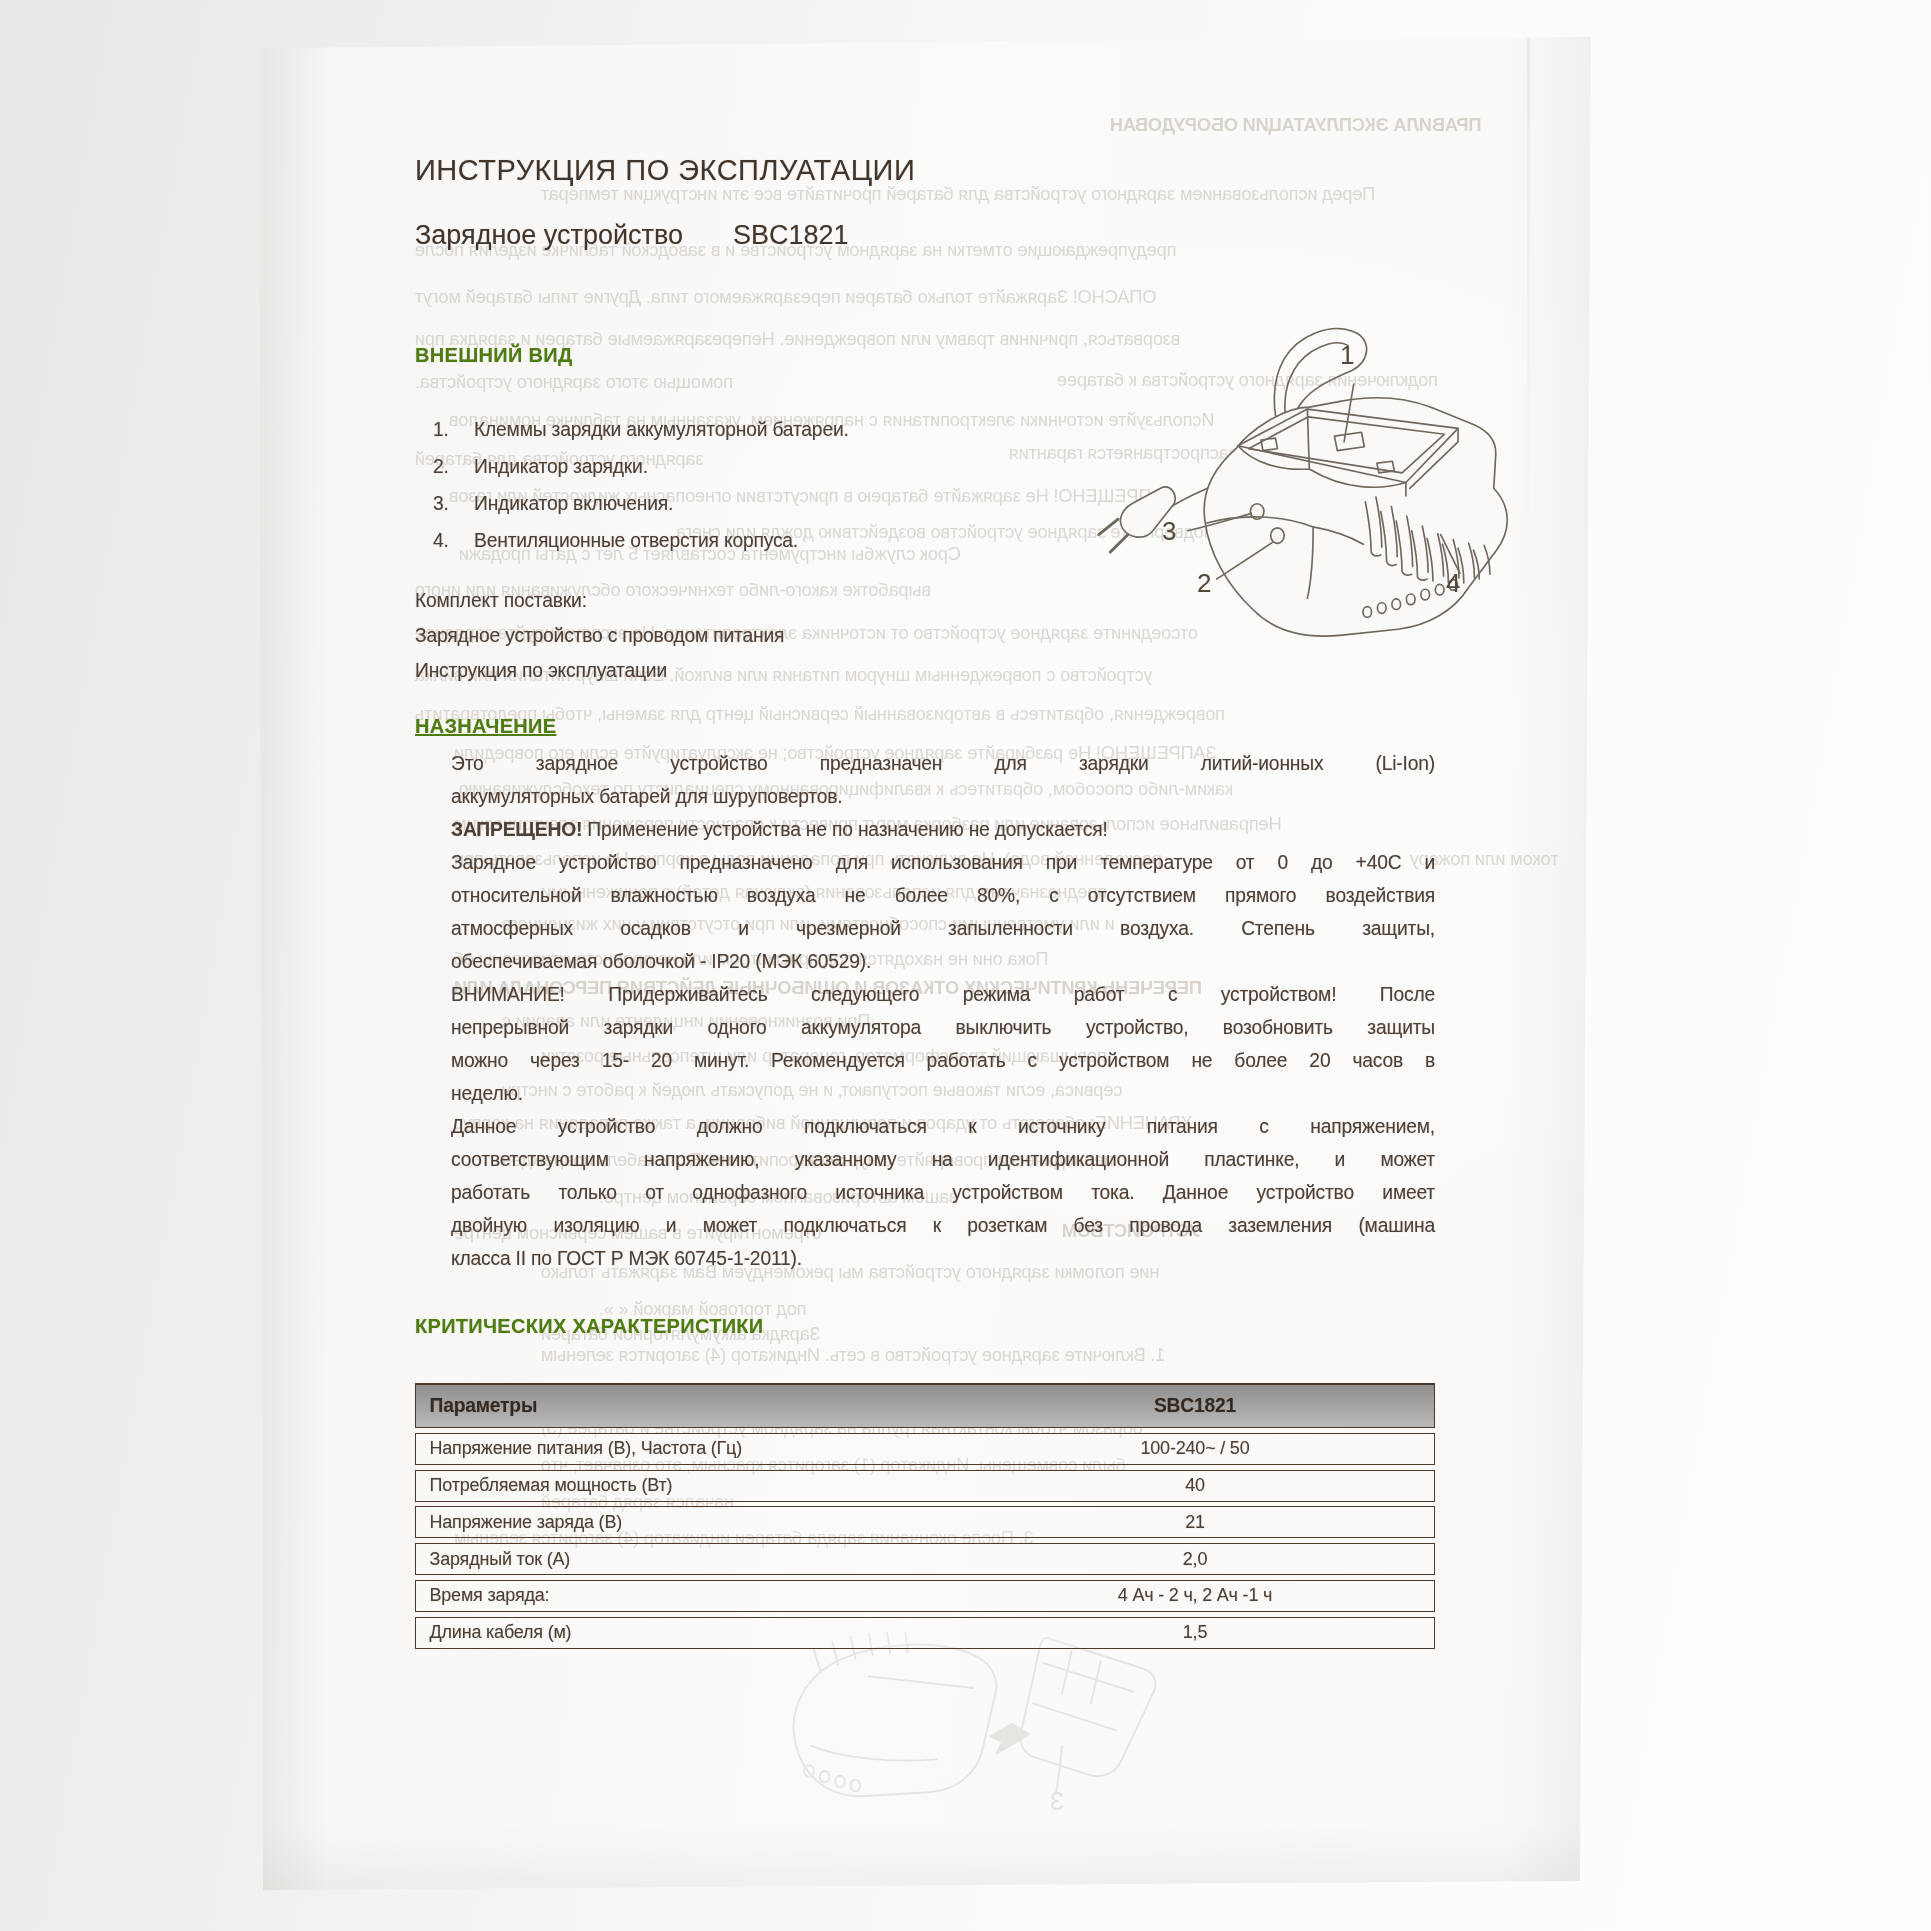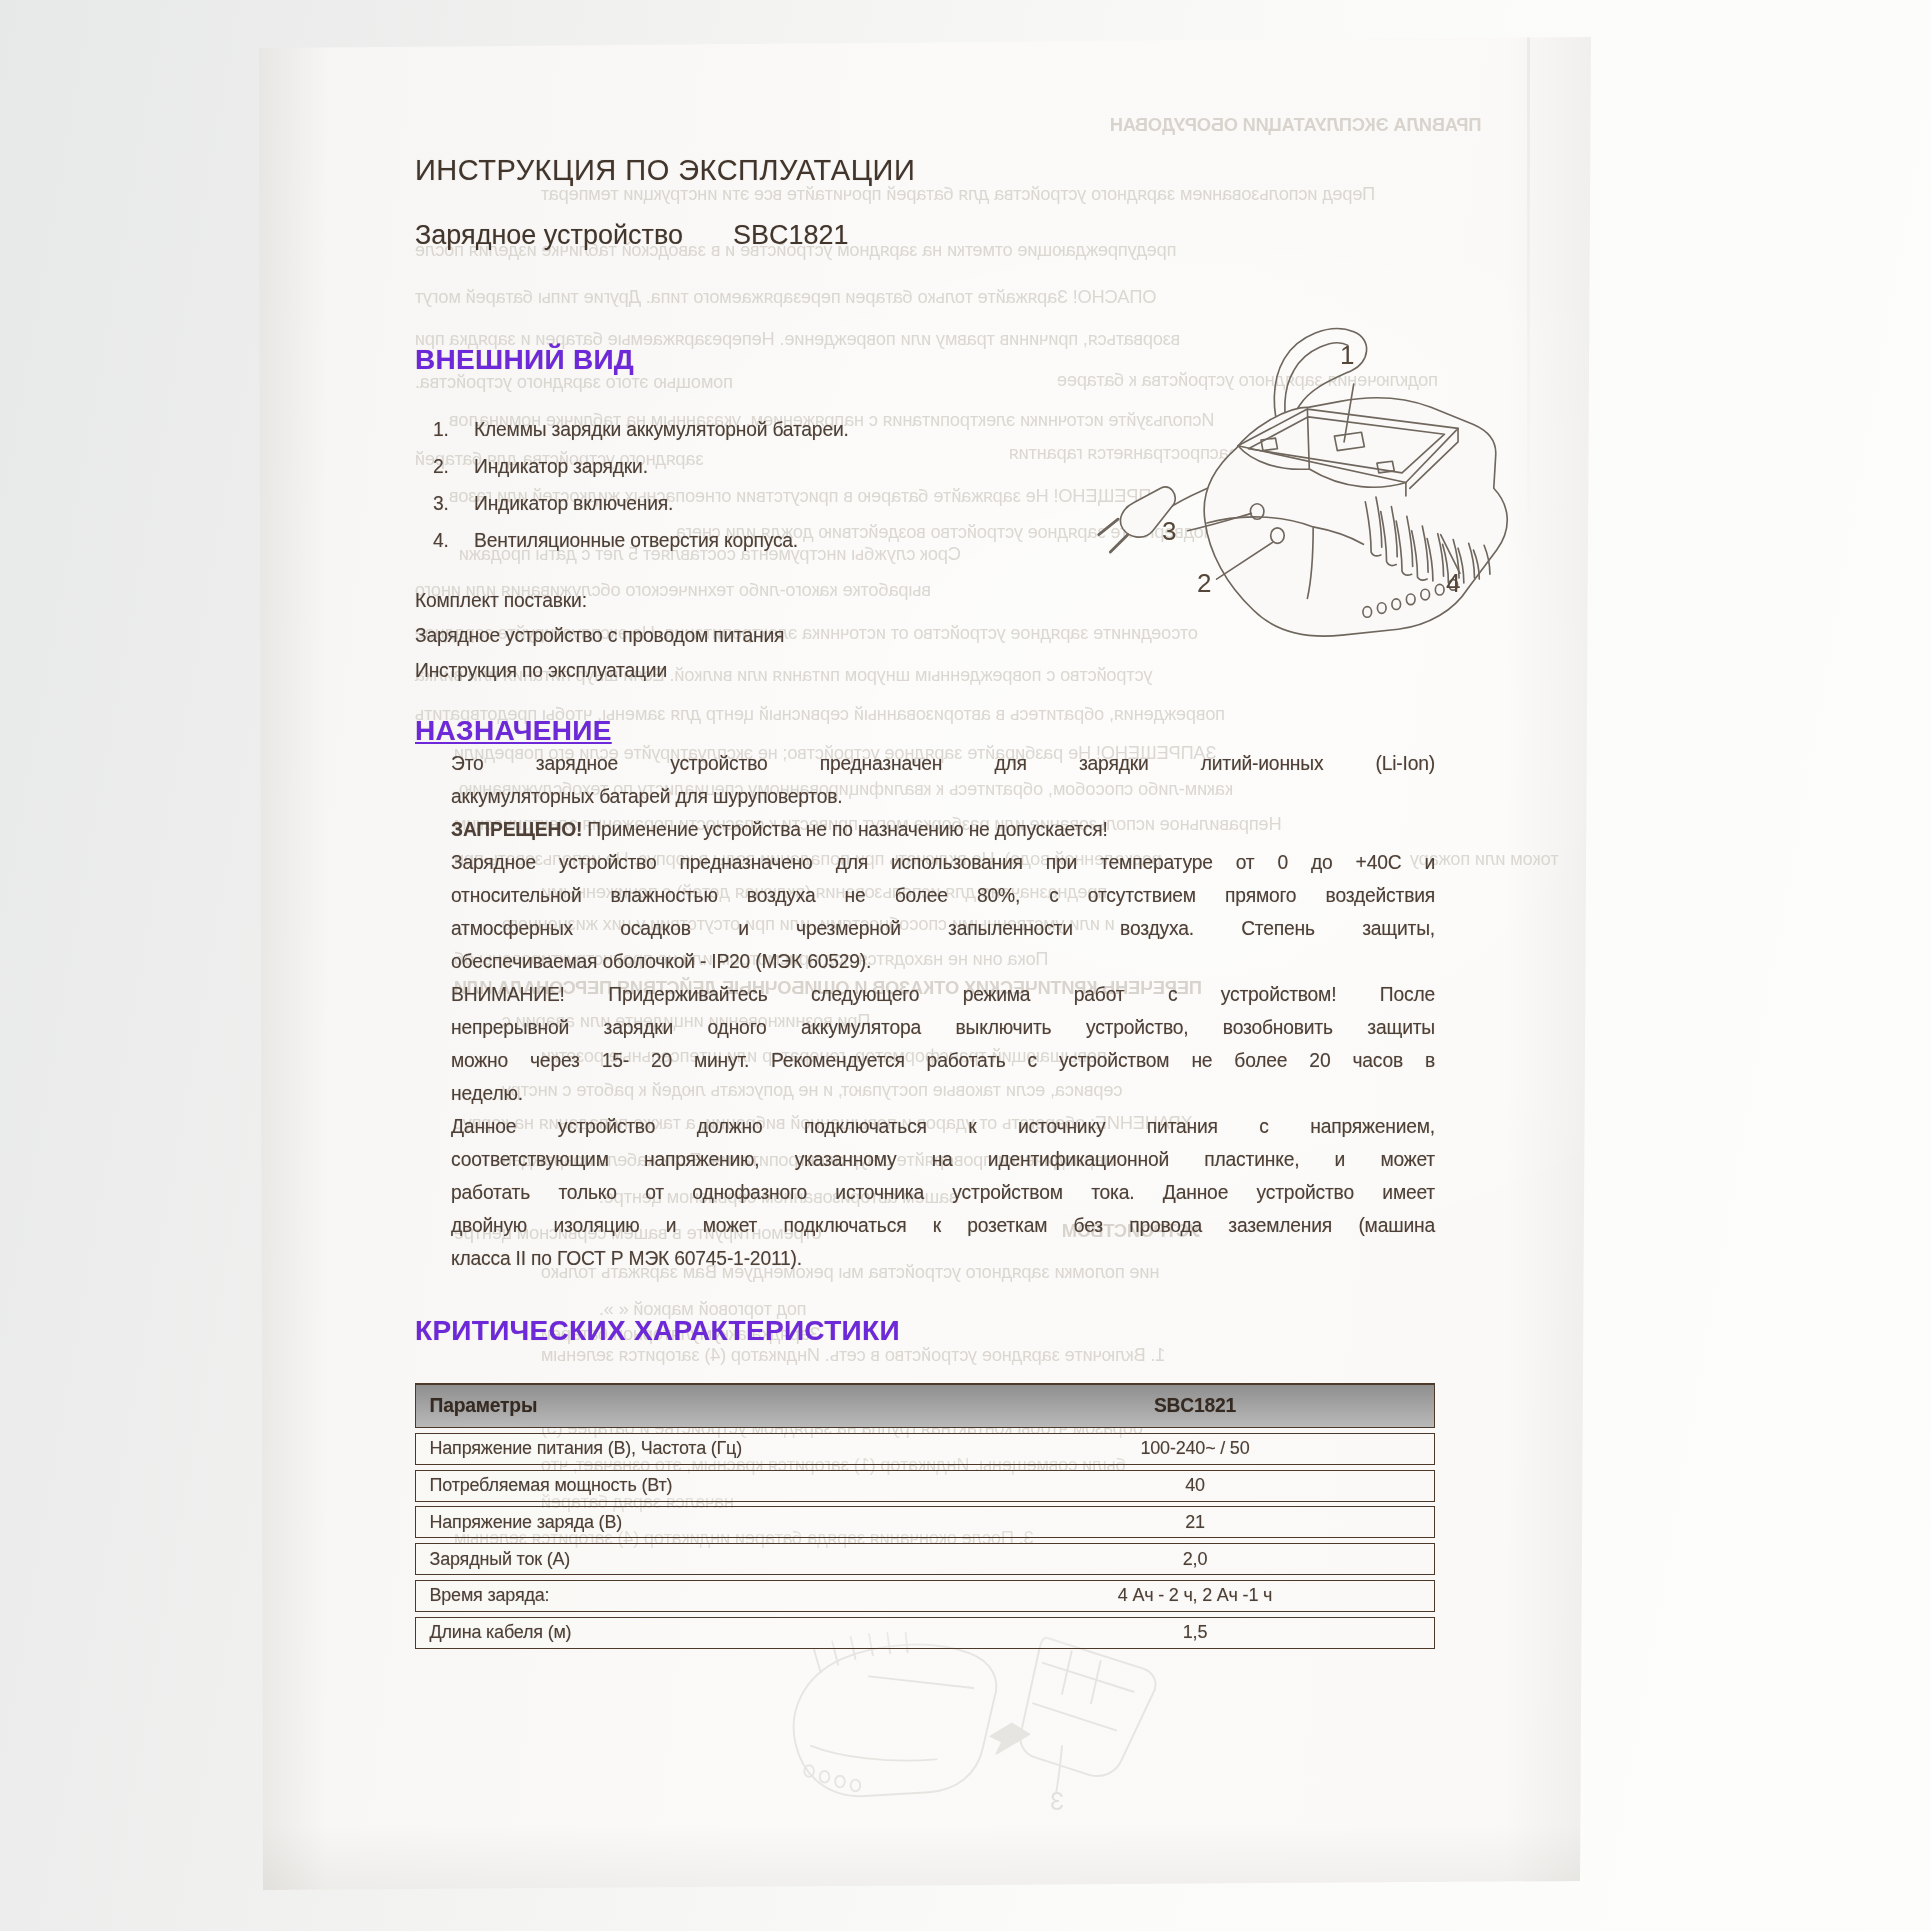--- a/index.html
+++ b/index.html
@@ -27,21 +27,21 @@
     background:linear-gradient(180deg,rgba(0,0,0,.05),rgba(0,0,0,0));}
   .shade-bottom{position:absolute;left:259px;top:1825px;width:1332px;height:68px;
     background:linear-gradient(180deg,rgba(60,50,40,0),rgba(60,50,40,.06));}
 
   
   #content{position:absolute;inset:0;color:#4e4037;}
   #content .abs{position:absolute;}
   .soft{text-shadow:0 0 1px rgba(92,74,60,.35);}
   .doc-title{font-size:29px;letter-spacing:0.5px;color:#42352c;}
   .doc-sub{font-size:27px;color:#42352c;display:flex;gap:50px;}
-  .h-sec{font-size:28px;font-weight:bold;color:#6d28d9;letter-spacing:0.3px;}
+  .h-sec{font-size:20px;font-weight:bold;color:#4d7c0f;letter-spacing:0.3px;}
   .body-txt{font-size:19.3px;letter-spacing:-0.2px;}
   #ap-list .li{display:flex;line-height:37px;}
   #ap-list .num{width:41px;}
   #pkg .pk{line-height:35px;}
   #purpose{width:1020px;}
   #purpose .pl{height:33px;line-height:33px;overflow:visible;margin-left:36px;}
   #purpose .pl.j{text-align:justify;text-align-last:justify;}
   
   #spec-table{position:absolute;left:415px;top:1383px;width:1020px;}
   .trow{display:flex;box-sizing:border-box;border:1.9px solid #4c392a;align-items:stretch;}

